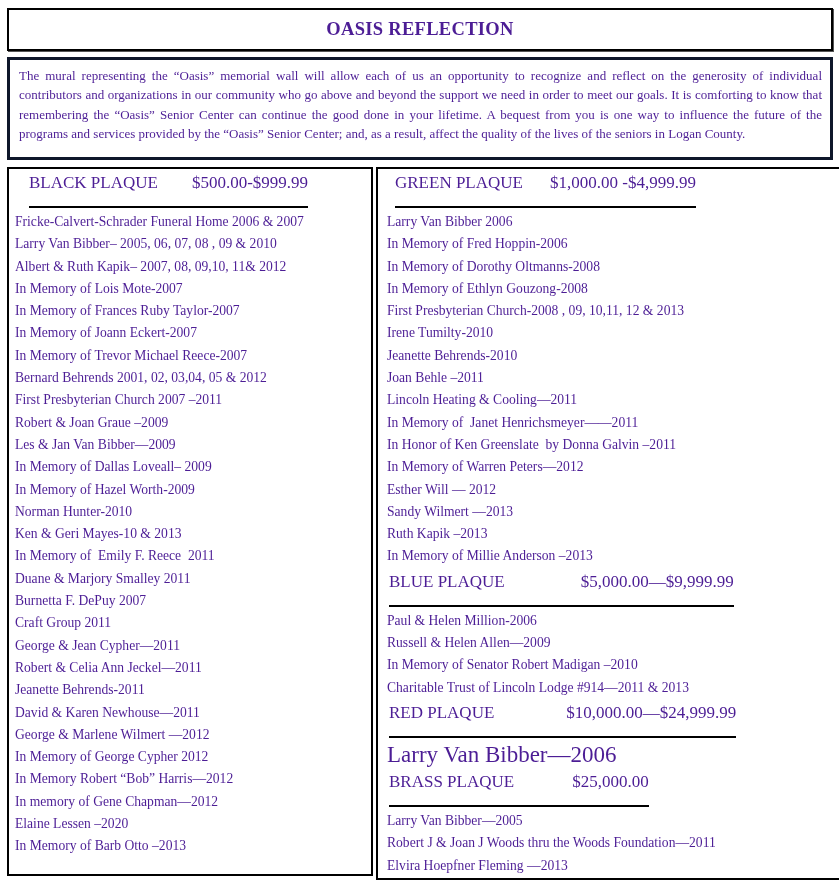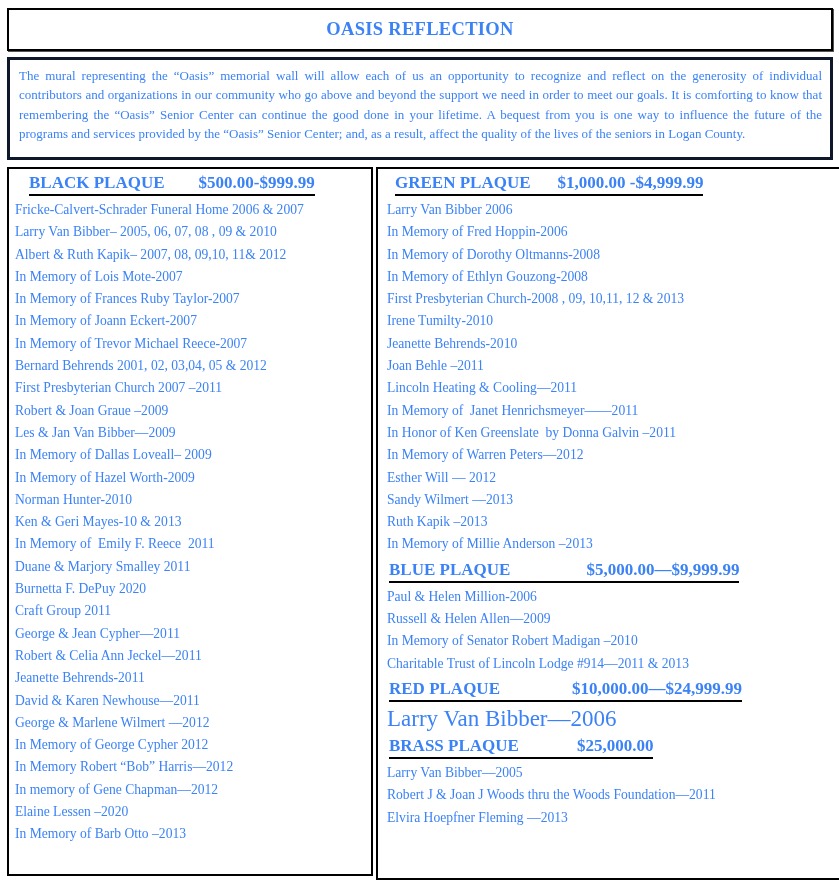--- a/index.html
+++ b/index.html
@@ -3,21 +3,21 @@
 <meta charset="utf-8">
 <style>
   * { box-sizing: border-box; }
   html, body { margin: 0; padding: 0; background: #ffffff; }
   .page {
     position: relative;
     width: 839px;
     height: 888px;
     background: #ffffff;
     font-family: "Liberation Serif", serif;
-    color: #3b82f6;
+    color: #4c1d95;
     overflow: hidden;
   }
   .title-box {
     position: absolute;
     left: 7px; top: 8px;
     width: 826px; height: 43px;
     border: 2px solid #000;
     display: flex; align-items: center; justify-content: center;
     box-shadow: 1px 1px 0 #555;
   }
@@ -51,22 +51,22 @@
   .col-right { left: 376px; width: 530px; height: 713px; padding: 3px 4px 0 9px; }
   .section-header { margin: 0 0 3px 0; }
   .sec-black .section-header { margin-left: 14px; }
   .sec-green .section-header { margin-left: 8px; }
   .sec-blue .section-header,
   .sec-red .section-header,
   .sec-brass .section-header { margin-top: 3px; margin-left: 2px; }
   .header-inner {
     display: inline-block;
     border-bottom: 2.5px solid #000;
-    padding-bottom: 1px;
-    font-weight: bold;
+    padding-bottom: 13px;
+    font-weight: normal;
     font-size: 17px;
     line-height: 21px;
     white-space: pre;
   }
   .plaque-range { display: inline-block; }
   .sec-black .plaque-range { margin-left: 34px; }
   .sec-green .plaque-range { margin-left: 27px; }
   .sec-blue  .plaque-range { margin-left: 76px; }
   .sec-red   .plaque-range { margin-left: 72px; }
   .sec-brass .plaque-range { margin-left: 58px; text-align: center; }
@@ -100,21 +100,21 @@
         <div class="entry">Bernard Behrends 2001, 02, 03,04, 05 &amp; 2012</div>
         <div class="entry">First Presbyterian Church 2007 –2011</div>
         <div class="entry">Robert &amp; Joan Graue –2009</div>
         <div class="entry">Les &amp; Jan Van Bibber—2009</div>
         <div class="entry">In Memory of Dallas Loveall– 2009</div>
         <div class="entry">In Memory of Hazel Worth-2009</div>
         <div class="entry">Norman Hunter-2010</div>
         <div class="entry">Ken &amp; Geri Mayes-10 &amp; 2013</div>
         <div class="entry">In Memory of  Emily F. Reece  2011</div>
         <div class="entry">Duane &amp; Marjory Smalley 2011</div>
-        <div class="entry">Burnetta F. DePuy 2020</div>
+        <div class="entry">Burnetta F. DePuy 2007</div>
         <div class="entry">Craft Group 2011</div>
         <div class="entry">George &amp; Jean Cypher—2011</div>
         <div class="entry">Robert &amp; Celia Ann Jeckel—2011</div>
         <div class="entry">Jeanette Behrends-2011</div>
         <div class="entry">David &amp; Karen Newhouse—2011</div>
         <div class="entry">George &amp; Marlene Wilmert —2012</div>
         <div class="entry">In Memory of George Cypher 2012</div>
         <div class="entry">In Memory Robert “Bob” Harris—2012</div>
         <div class="entry">In memory of Gene Chapman—2012</div>
         <div class="entry">Elaine Lessen –2020</div>

